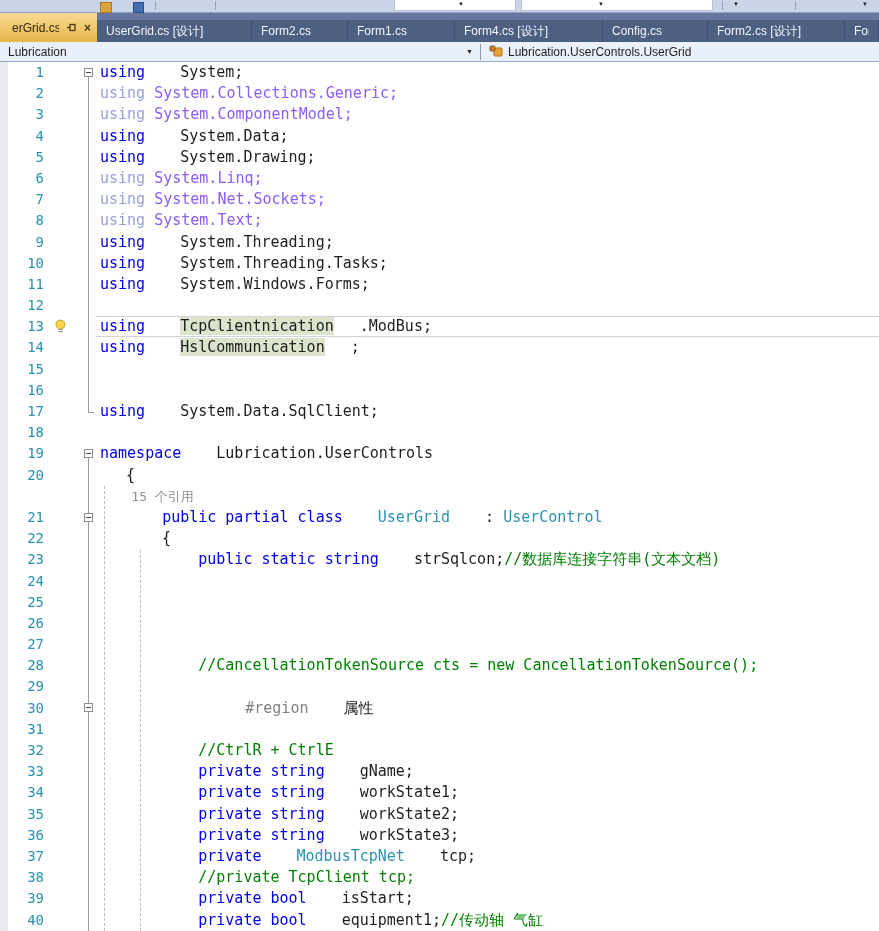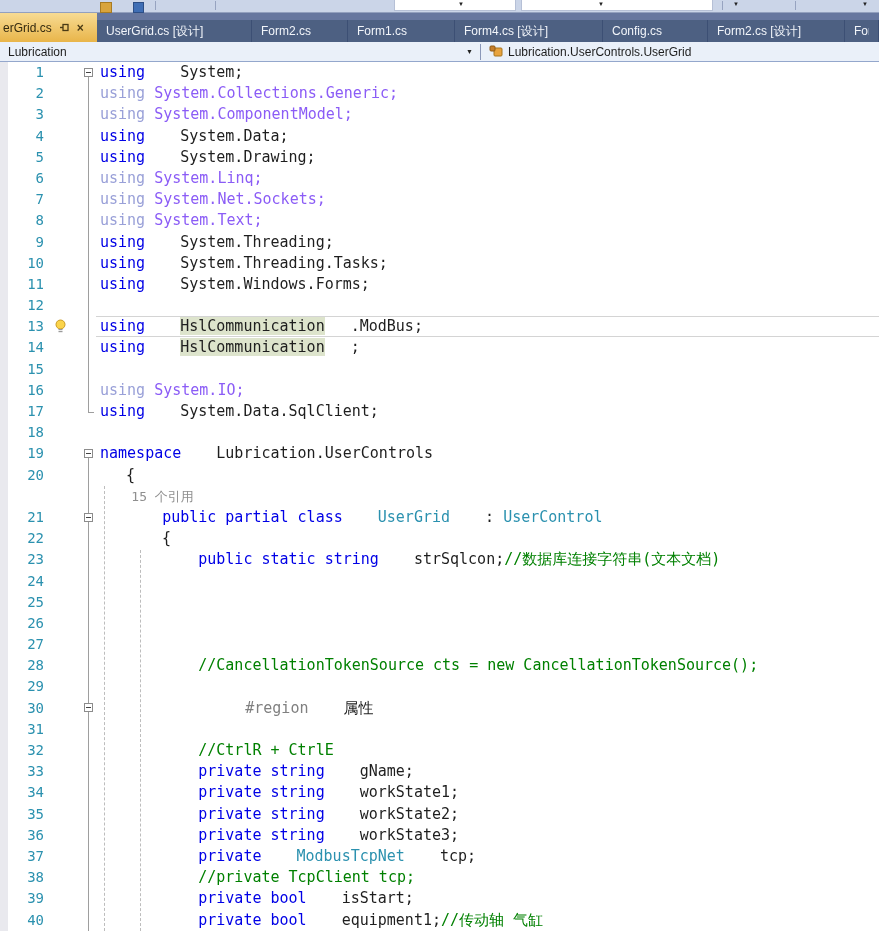--- a/index.html
+++ b/index.html
@@ -11,21 +11,21 @@
   .tb-combo{position:absolute;top:0;height:11px;background:#fff;border:1px solid #B6C0D6;border-top:none;box-sizing:border-box;}
   .tb-arrow{position:absolute;top:1px;font-size:6px;color:#222;}
   .tb-frag-gold{position:absolute;top:2px;width:10px;height:9px;background:#D9A43C;border:1px solid #A87B22;}
   .tb-frag-blue{position:absolute;top:2px;width:9px;height:9px;background:#3F6EB5;border:1px solid #2C4E86;}
 
   
   .tabwell{height:29px;background:#67779F;display:flex;align-items:flex-end;overflow:hidden;}
   .tab{height:22px;box-sizing:border-box;background:#4D6082;color:#F2F5FA;font-size:12px;
        display:flex;align-items:center;padding:0 9px;border-right:1px solid #3C4F74;
        white-space:nowrap;overflow:hidden;flex:none;}
-  .tab.active{height:29px;background:linear-gradient(#F7DB93,#E9B54A);color:#33290F;border-right:none;padding:0 6px 0 3px;align-items:center;}
+  .tab.active{height:29px;background:linear-gradient(#F7DB93,#E9B54A);color:#33290F;border-right:none;padding:0 6px 0 12px;align-items:center;}
   .tab .tlabel{overflow:hidden;white-space:nowrap;}
   .tab .pin{margin-left:7px;display:inline-flex;}
   .tab .closex{margin-left:7px;font-size:12px;font-weight:bold;color:#4A3A15;line-height:1;}
 
   
   .breadcrumb{height:20px;background:#EAF0F9;border-bottom:1px solid #94A7CC;box-sizing:border-box;
               display:flex;align-items:center;font-size:12px;color:#1E1E1E;justify-content:flex-end;}
   .bc-left{width:480px;flex:none;display:flex;align-items:center;height:100%;box-sizing:border-box;}
   .bc-left .bc-text{padding-left:8px;}
   .bc-left .dd{margin-left:auto;margin-right:7px;font-size:7px;color:#222;}
@@ -253,21 +253,21 @@
         <span class="glyph">
           <svg width="13" height="15" viewBox="0 0 13 15">
             <circle cx="6.5" cy="5.5" r="4.5" fill="#FBD44B" stroke="#C99A23" stroke-width="1"></circle>
             <rect x="4.5" y="10" width="4" height="1.2" fill="#9A9A9A"></rect>
             <rect x="4.5" y="12" width="4" height="1.2" fill="#9A9A9A"></rect>
           </svg>
         </span>
         <span class="ol">
           <span class="vfull"></span>
         </span>
-        <span class="code"><span class="c-kw">using</span><span class="c-pl"> </span><span class="c-hl">HslCommu</span><span class="caret"></span><span class="c-hl">nication</span><span class="c-pl">.ModBus;</span></span>
+        <span class="code"><span class="c-kw">using</span><span class="c-pl"> </span><span class="c-hl">TcpClient</span><span class="caret"></span><span class="c-hl">nication</span><span class="c-pl">.ModBus;</span></span>
         <div class="curline"></div>
       </div>
       <div class="row">
         <span class="ind"></span>
         <span class="ln">14</span>
         <span class="glyph"></span>
         <span class="ol">
           <span class="vfull"></span>
         </span>
         <span class="code"><span class="c-kw">using</span><span class="c-pl"> </span><span class="c-hl">HslCommunication</span><span class="c-pl">;</span></span>
@@ -281,21 +281,20 @@
         </span>
         <span class="code"></span>
       </div>
       <div class="row">
         <span class="ind"></span>
         <span class="ln">16</span>
         <span class="glyph"></span>
         <span class="ol">
           <span class="vfull"></span>
         </span>
-        <span class="code"><span class="c-gk">using</span><span class="c-gy"> System.IO;</span></span>
       </div>
       <div class="row">
         <span class="ind"></span>
         <span class="ln">17</span>
         <span class="glyph"></span>
         <span class="ol">
           <span class="vup"></span>
           <span class="tick"></span>
         </span>
         <span class="code"><span class="c-kw">using</span><span class="c-pl"> System.Data.SqlClient;</span></span>

